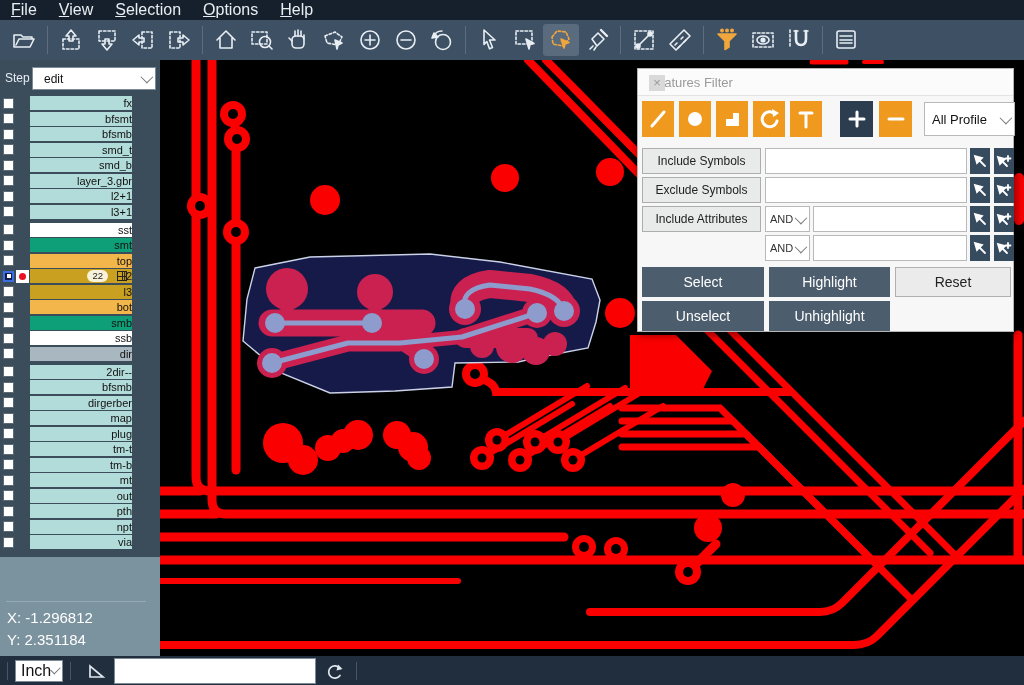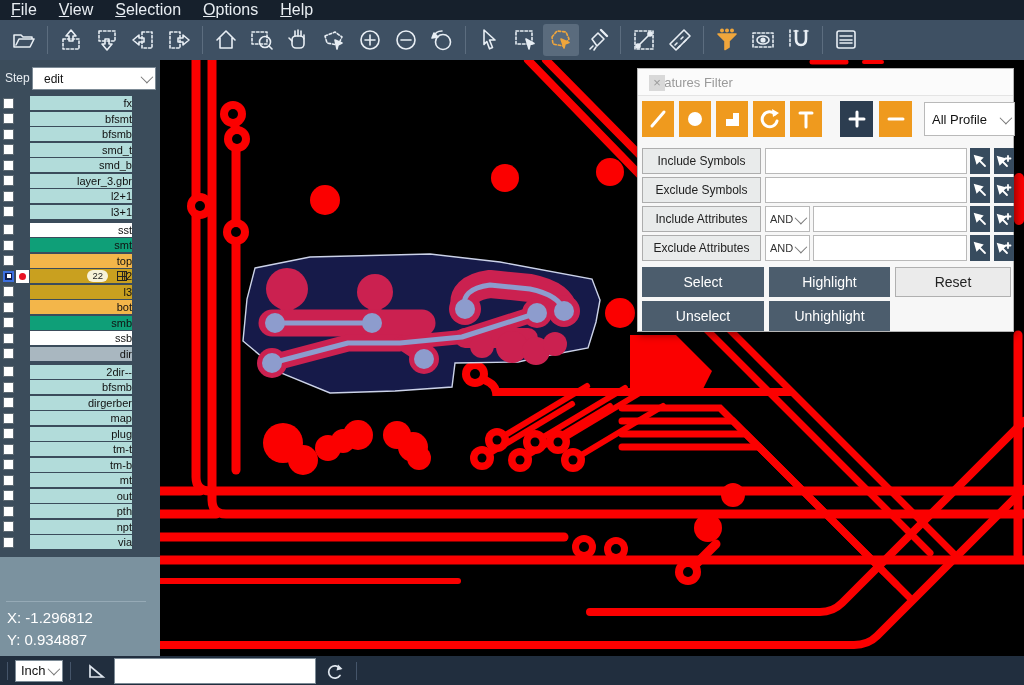--- a/index.html
+++ b/index.html
@@ -75,21 +75,21 @@
   .arrbtn svg{stroke:#fff;stroke-width:1.8;fill:#fff;stroke-linecap:round;}
   .actbtn{position:absolute;height:30px;font-size:14px;display:flex;align-items:center;justify-content:center;
           box-sizing:border-box;}
   .actdark{background:#4c5d6d;color:#fff;}
   .actlight{background:#ebebeb;color:#222;border:1px solid #b0b0b0;text-align:right;}
   
   .statusbar{position:absolute;left:0;top:656px;width:1024px;height:29px;background:#212e3e;display:flex;
              align-items:center;z-index:6;}
   .ssep{width:1px;height:18px;background:#45556a;margin:0 7px;}
   .unitsel{width:48px;height:22px;background:#fff;border:1px solid #7d8b96;display:flex;align-items:center;
-           font-size:13px;color:#111;padding-left:5px;box-sizing:border-box;}
+           font-size:16px;color:#111;padding-left:5px;box-sizing:border-box;}
   .cmdinput{width:196px;height:22px;border:1px solid #7d8b96;background:#fff;margin-left:8px;
             font-family:"Liberation Sans",sans-serif;}
   .sico{margin-left:8px;display:flex;align-items:center;}
   .sico svg{stroke:#dfe6ee;fill:none;stroke-width:1.7;stroke-linecap:round;}
   .smsg{color:#e09a35;font-size:15px;margin-left:6px;}
 </style>
 </head>
 <body>
 
 <div class="menubar">
@@ -378,21 +378,21 @@
         </div>
         <div class="lrow">
           <span class="cb"></span>
           <span class="lbl c-cyan">via</span>
         </div>
       </div>
     </div>
   <div class="coordpanel">
     <div class="divider"></div>
     <div class="coordx">X: -1.296812</div>
-    <div class="coordy">Y: 0.934887</div>
+    <div class="coordy">Y: 2.351184</div>
   </div>
 </div>
 
 <div class="canvas">
   <svg width="864" height="596" viewBox="0 0 864 596">
     <rect x="0" y="0" width="864" height="596" fill="#000000"></rect>
 
     <g stroke="#fb0000" fill="none" stroke-linecap="round">
       <path d="M0,431 H40" stroke-width="9"></path>
       <path d="M36,0 V417 Q36,431 50,431 H864" stroke-width="9"></path>
@@ -608,21 +608,20 @@
         <polygon points="3,3 10,5 5,10"></polygon>
       </svg>
     </span>
   <span class="arrbtn" style="top:137px;left:356px">
       <svg width="16" height="16">
         <path d="M11,13 L4,6 M12,3 V8 M9.5,5.5 H14.5" fill="none"></path>
         <polygon points="2,4 9,6 4,11"></polygon>
       </svg>
     </span>
 
-  <div class="frow-label" style="top:166px">Exclude Attributes</div>
   <div class="andsel" style="top:166px;left:127px">
     <span>AND</span>
     <span class="chev"></span>
   </div>
   <input class="finput" style="top: 166px; left: 175px; width: 154px;" value="">
   <span class="arrbtn" style="top:166px;left:332px">
       <svg width="16" height="16">
         <path d="M13,13 L5,5" fill="none"></path>
         <polygon points="3,3 10,5 5,10"></polygon>
       </svg>

